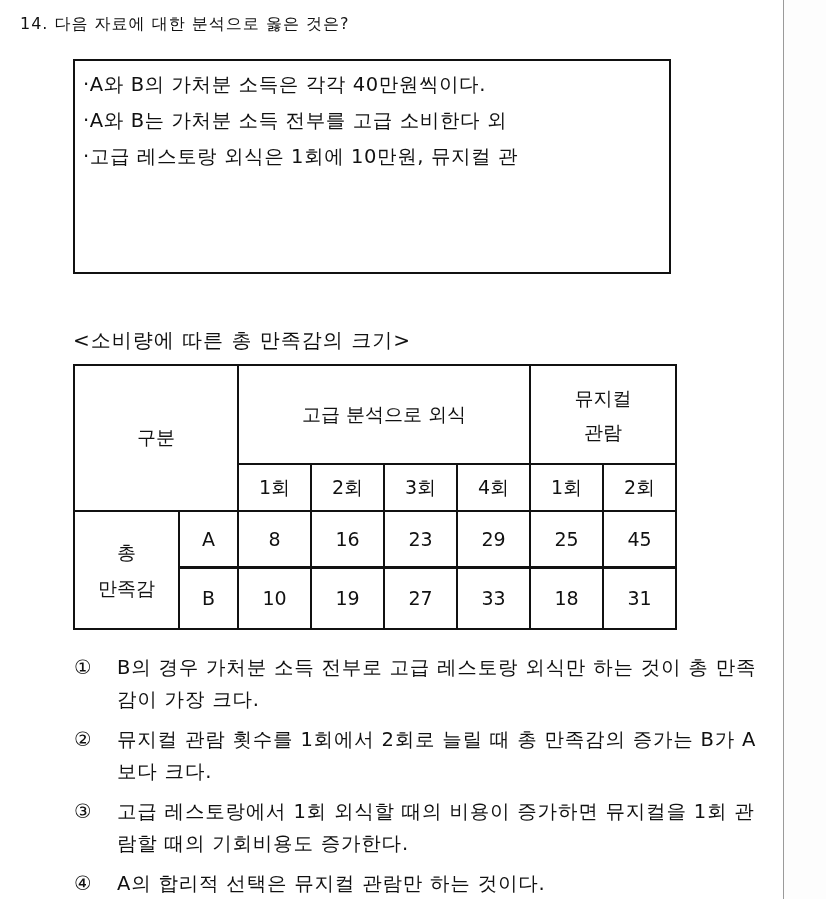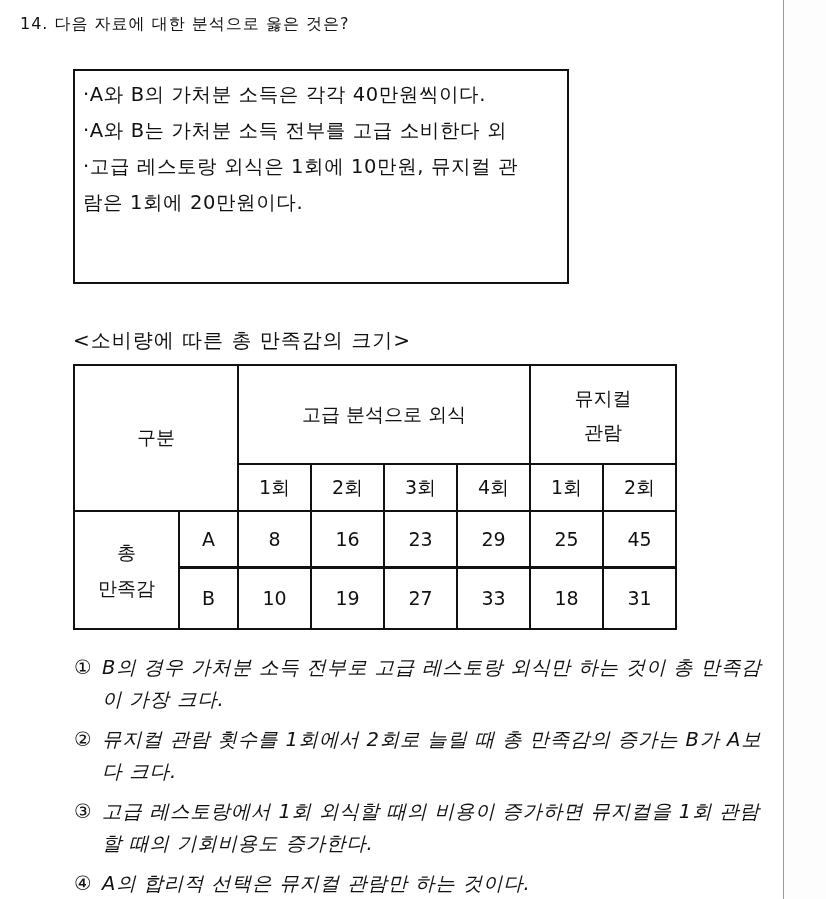--- a/index.html
+++ b/index.html
@@ -8,21 +8,21 @@
     font-family: "DejaVu Sans", "Liberation Sans", sans-serif; color: #111;
   }
   .divider {
     position: absolute; left: 783px; top: 0; width: 1px; height: 899px; background: #9a9a9a;
   }
   .right-pane { position: absolute; left: 784px; top: 0; width: 42px; height: 899px; background: #fdfdfd; }
   .question {
     position: absolute; left: 20px; top: 14px; font-size: 16px; letter-spacing: 1px; white-space: nowrap;
   }
   .info-box {
-    position: absolute; left: 73px; top: 69px; width: 496px; height: 215px;
+    position: absolute; left: 73px; top: 59px; width: 598px; height: 215px;
     border: 2px solid #111; box-sizing: border-box; padding: 6px 12px 8px 8px;
   }
   .info-line { font-size: 19.5px; line-height: 36px; white-space: nowrap; letter-spacing: 0.6px; }
   .table-title {
     position: absolute; left: 73px; width: 602px; top: 327px; font-size: 20px; letter-spacing: 1px;
   }
   table.sat {
     position: absolute; left: 73px; top: 364px; border-collapse: collapse; font-size: 19px;
   }
   table.sat td {
@@ -33,35 +33,34 @@
   .c-label2 { width: 59px; }
   .c-val { width: 73px; }
   .h1 { height: 99px; }
   .h2 { height: 47px; }
   .h3 { height: 56px; }
   .h4 { height: 62px; }
   .music-head { line-height: 34px; }
   .options { position: absolute; left: 74px; top: 652px; width: 700px; }
   .opt { position: relative; font-size: 19.5px; line-height: 32px; margin-bottom: 8px; letter-spacing: 0.8px; }
   .opt .num { position: absolute; left: 0; top: 0; width: 28px; }
-  .opt .txt { margin-left: 28px; display: block; font-style: italic; }
+  .opt .txt { margin-left: 43px; display: block; }
 </style>
 </head>
 <body>
 
 <div class="right-pane"></div>
 <div class="divider"></div>
 
 <div class="question">14. 다음 자료에 대한 분석으로 옳은 것은?</div>
 
 <div class="info-box">
   <div class="info-line">·A와 B의 가처분 소득은 각각 40만원씩이다.</div>
   <div class="info-line">·A와 B는 가처분 소득 전부를 고급 소비한다 외</div>
   <div class="info-line">·고급 레스토랑 외식은 1회에 10만원, 뮤지컬 관</div>
-  <div class="info-line">람은 1회에 20만원이다.</div>
 </div>
 
 <div class="table-title">&lt;소비량에 따른 총 만족감의 크기&gt;</div>
 
 <table class="sat">
   <tbody>
       <tr class="h1">
     <td class="h1" colspan="2" rowspan="2" style="width:164px;border-radius:9px;">구분</td>
     <td class="h1" colspan="4">고급 분석으로 외식</td>
     <td class="h1 music-head" colspan="2">

